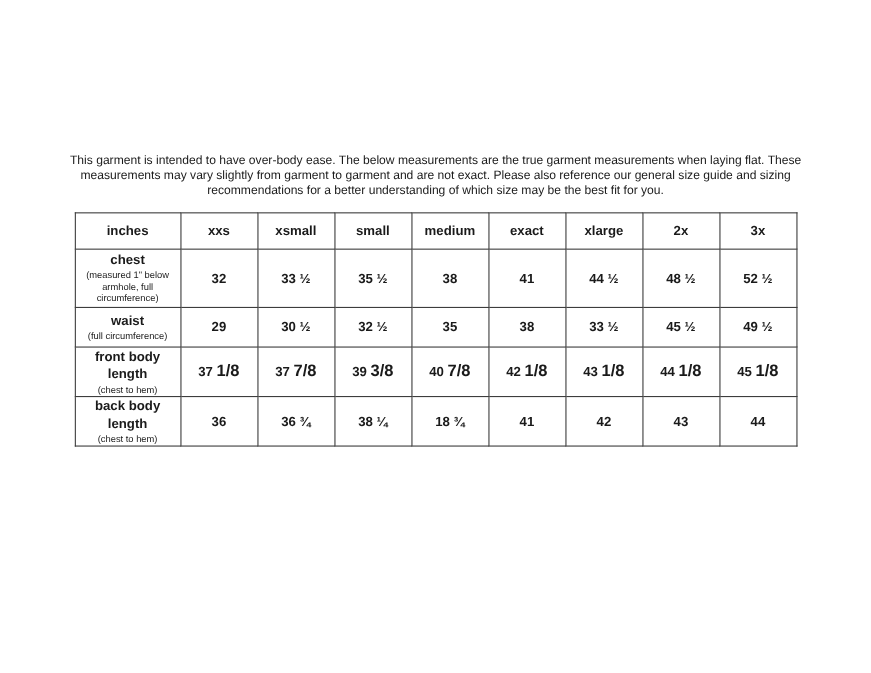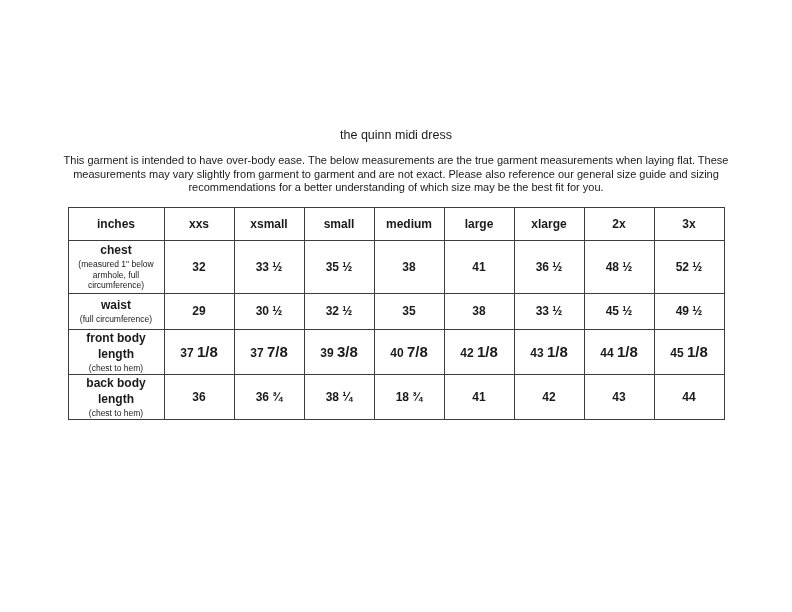--- a/index.html
+++ b/index.html
@@ -73,21 +73,20 @@
   }
   span.frac-small {
     font-size: 15px;
     font-weight: 700;
   }
 </style>
 </head>
 <body>
 
 <div class="page">
-  <div class="title">the quinn midi dress</div>
   <p class="description">This garment is intended to have over-body ease. The below measurements are the true garment measurements when laying flat. These measurements may vary slightly from garment to garment and are not exact. Please also reference our general size guide and sizing recommendations for a better understanding of which size may be the best fit for you.</p>
 
   <table class="size-table">
     <colgroup>
         <col class="label-col">
         <col class="size-col">
         <col class="size-col">
         <col class="size-col">
         <col class="size-col">
         <col class="size-col">
@@ -95,38 +94,38 @@
         <col class="size-col">
         <col class="size-col">
       </colgroup>
     <thead>
       <tr>
           <th>inches</th>
           <th>xxs</th>
           <th>xsmall</th>
           <th>small</th>
           <th>medium</th>
-          <th>large</th>
+          <th>exact</th>
           <th>xlarge</th>
           <th>2x</th>
           <th>3x</th>
         </tr>
     </thead>
     <tbody>
         <tr>
           <td class="row-label-cell">
             <span class="row-label">chest</span>
             <span class="row-sublabel">(measured 1" below armhole, full circumference)</span>
           </td>
           <td>32</td>
           <td>33 ½</td>
           <td>35 ½</td>
           <td>38</td>
           <td>41</td>
-          <td>36 ½</td>
+          <td>44 ½</td>
           <td>48 ½</td>
           <td>52 ½</td>
         </tr>
         <tr>
           <td class="row-label-cell">
             <span class="row-label">waist</span>
             <span class="row-sublabel">(full circumference)</span>
           </td>
           <td>29</td>
           <td>30 ½</td>

